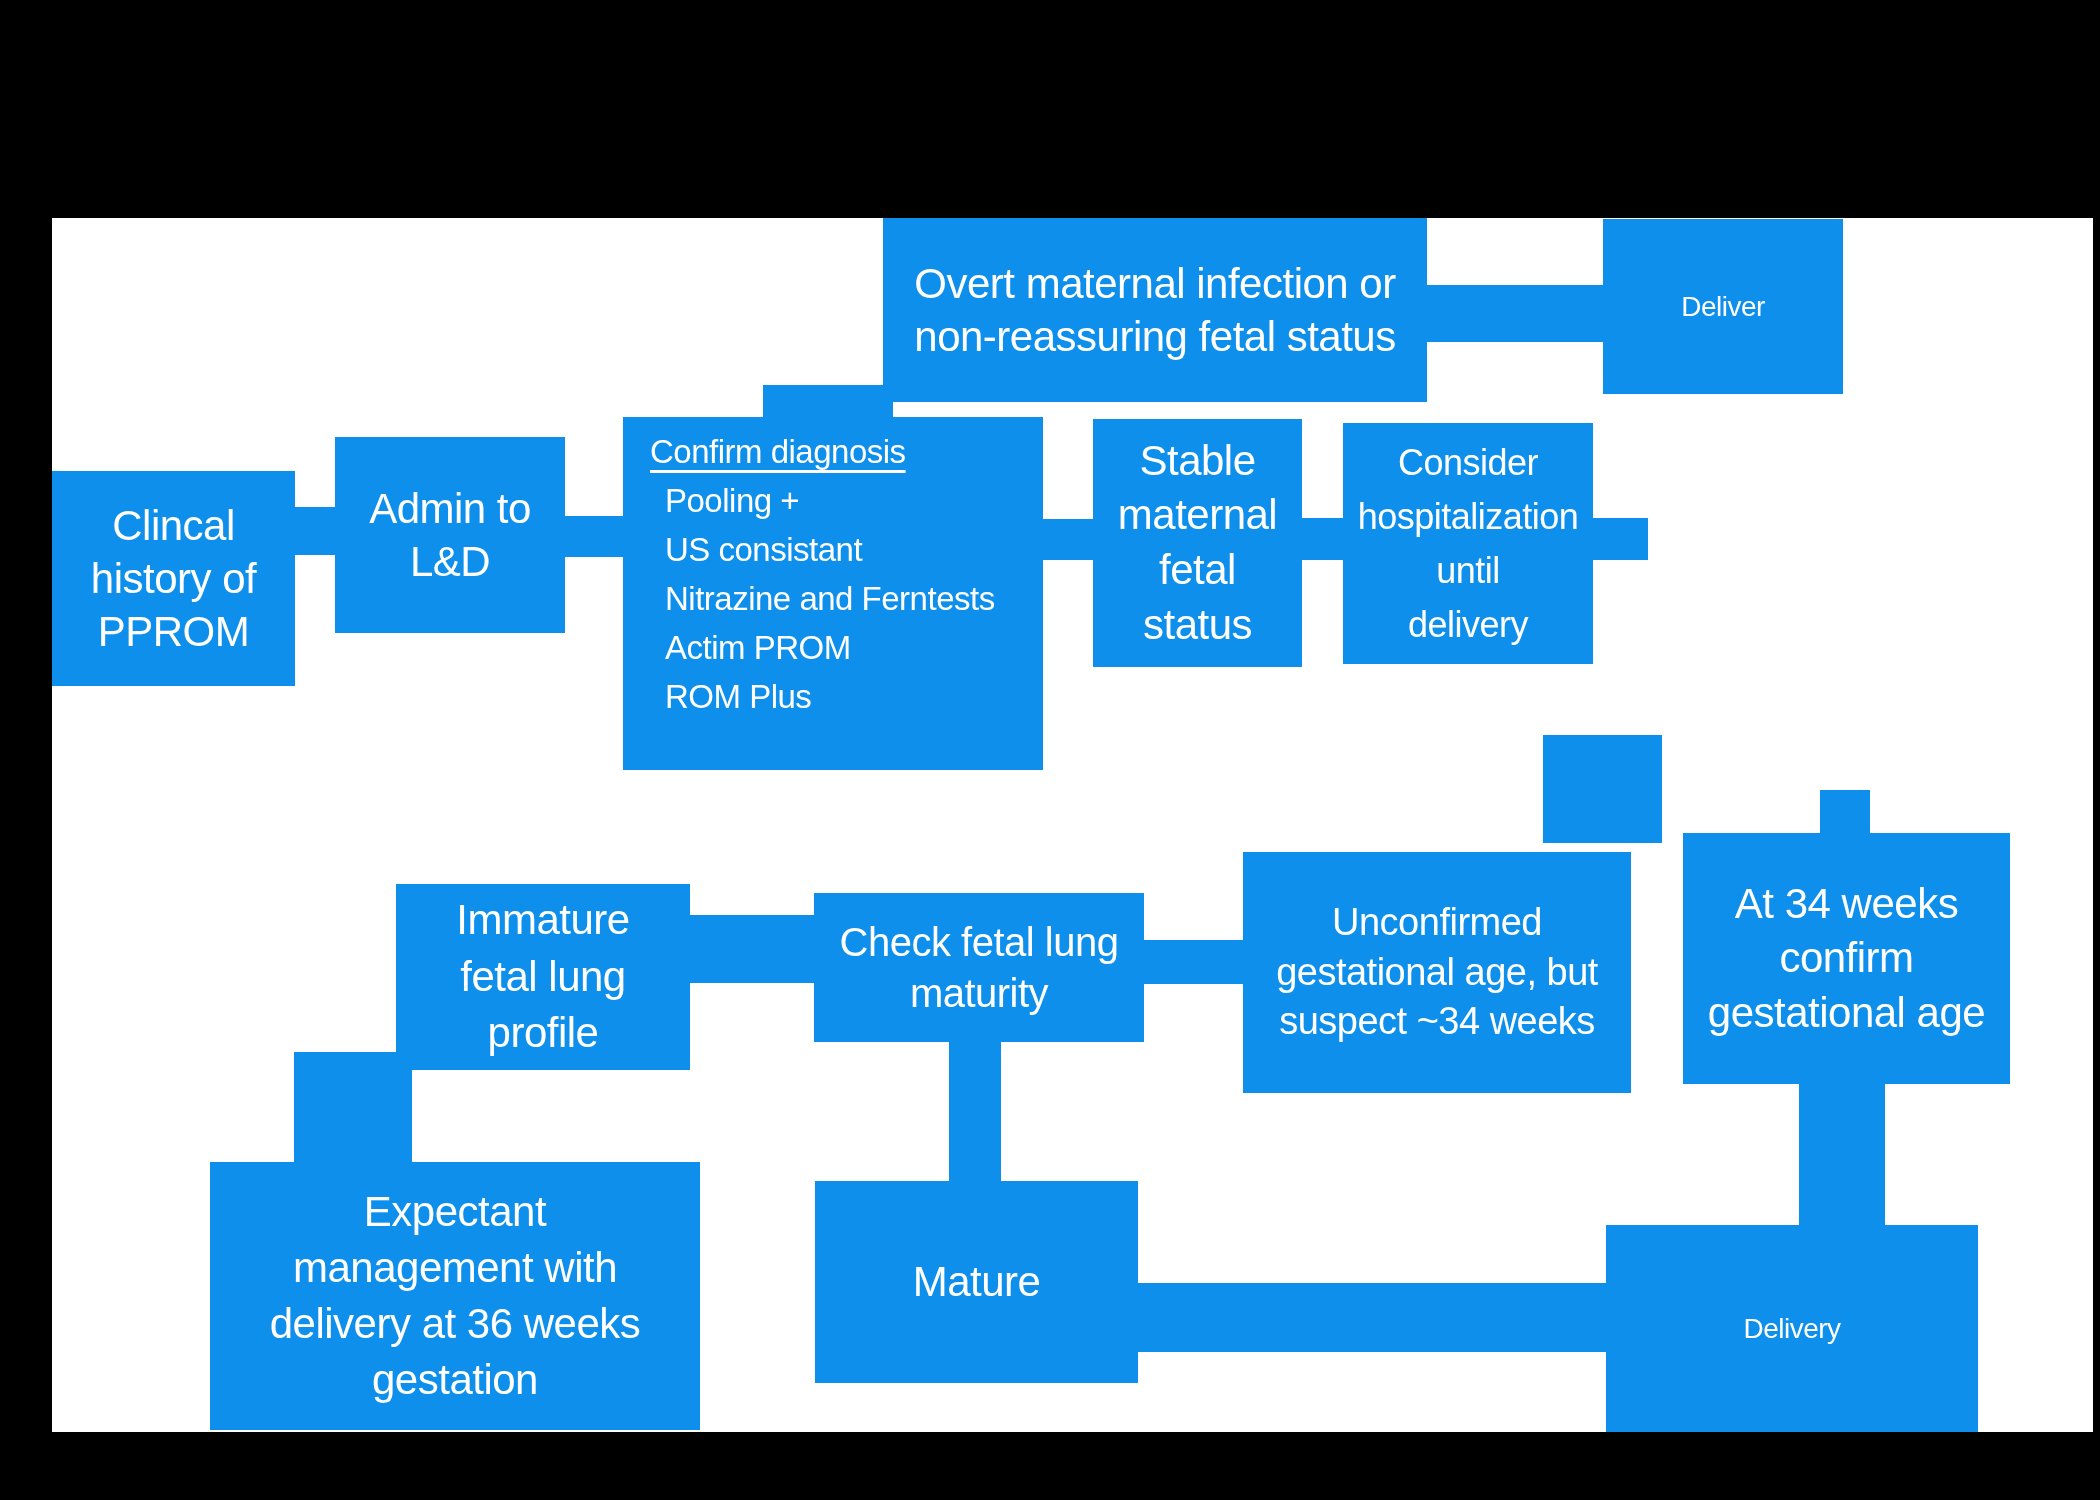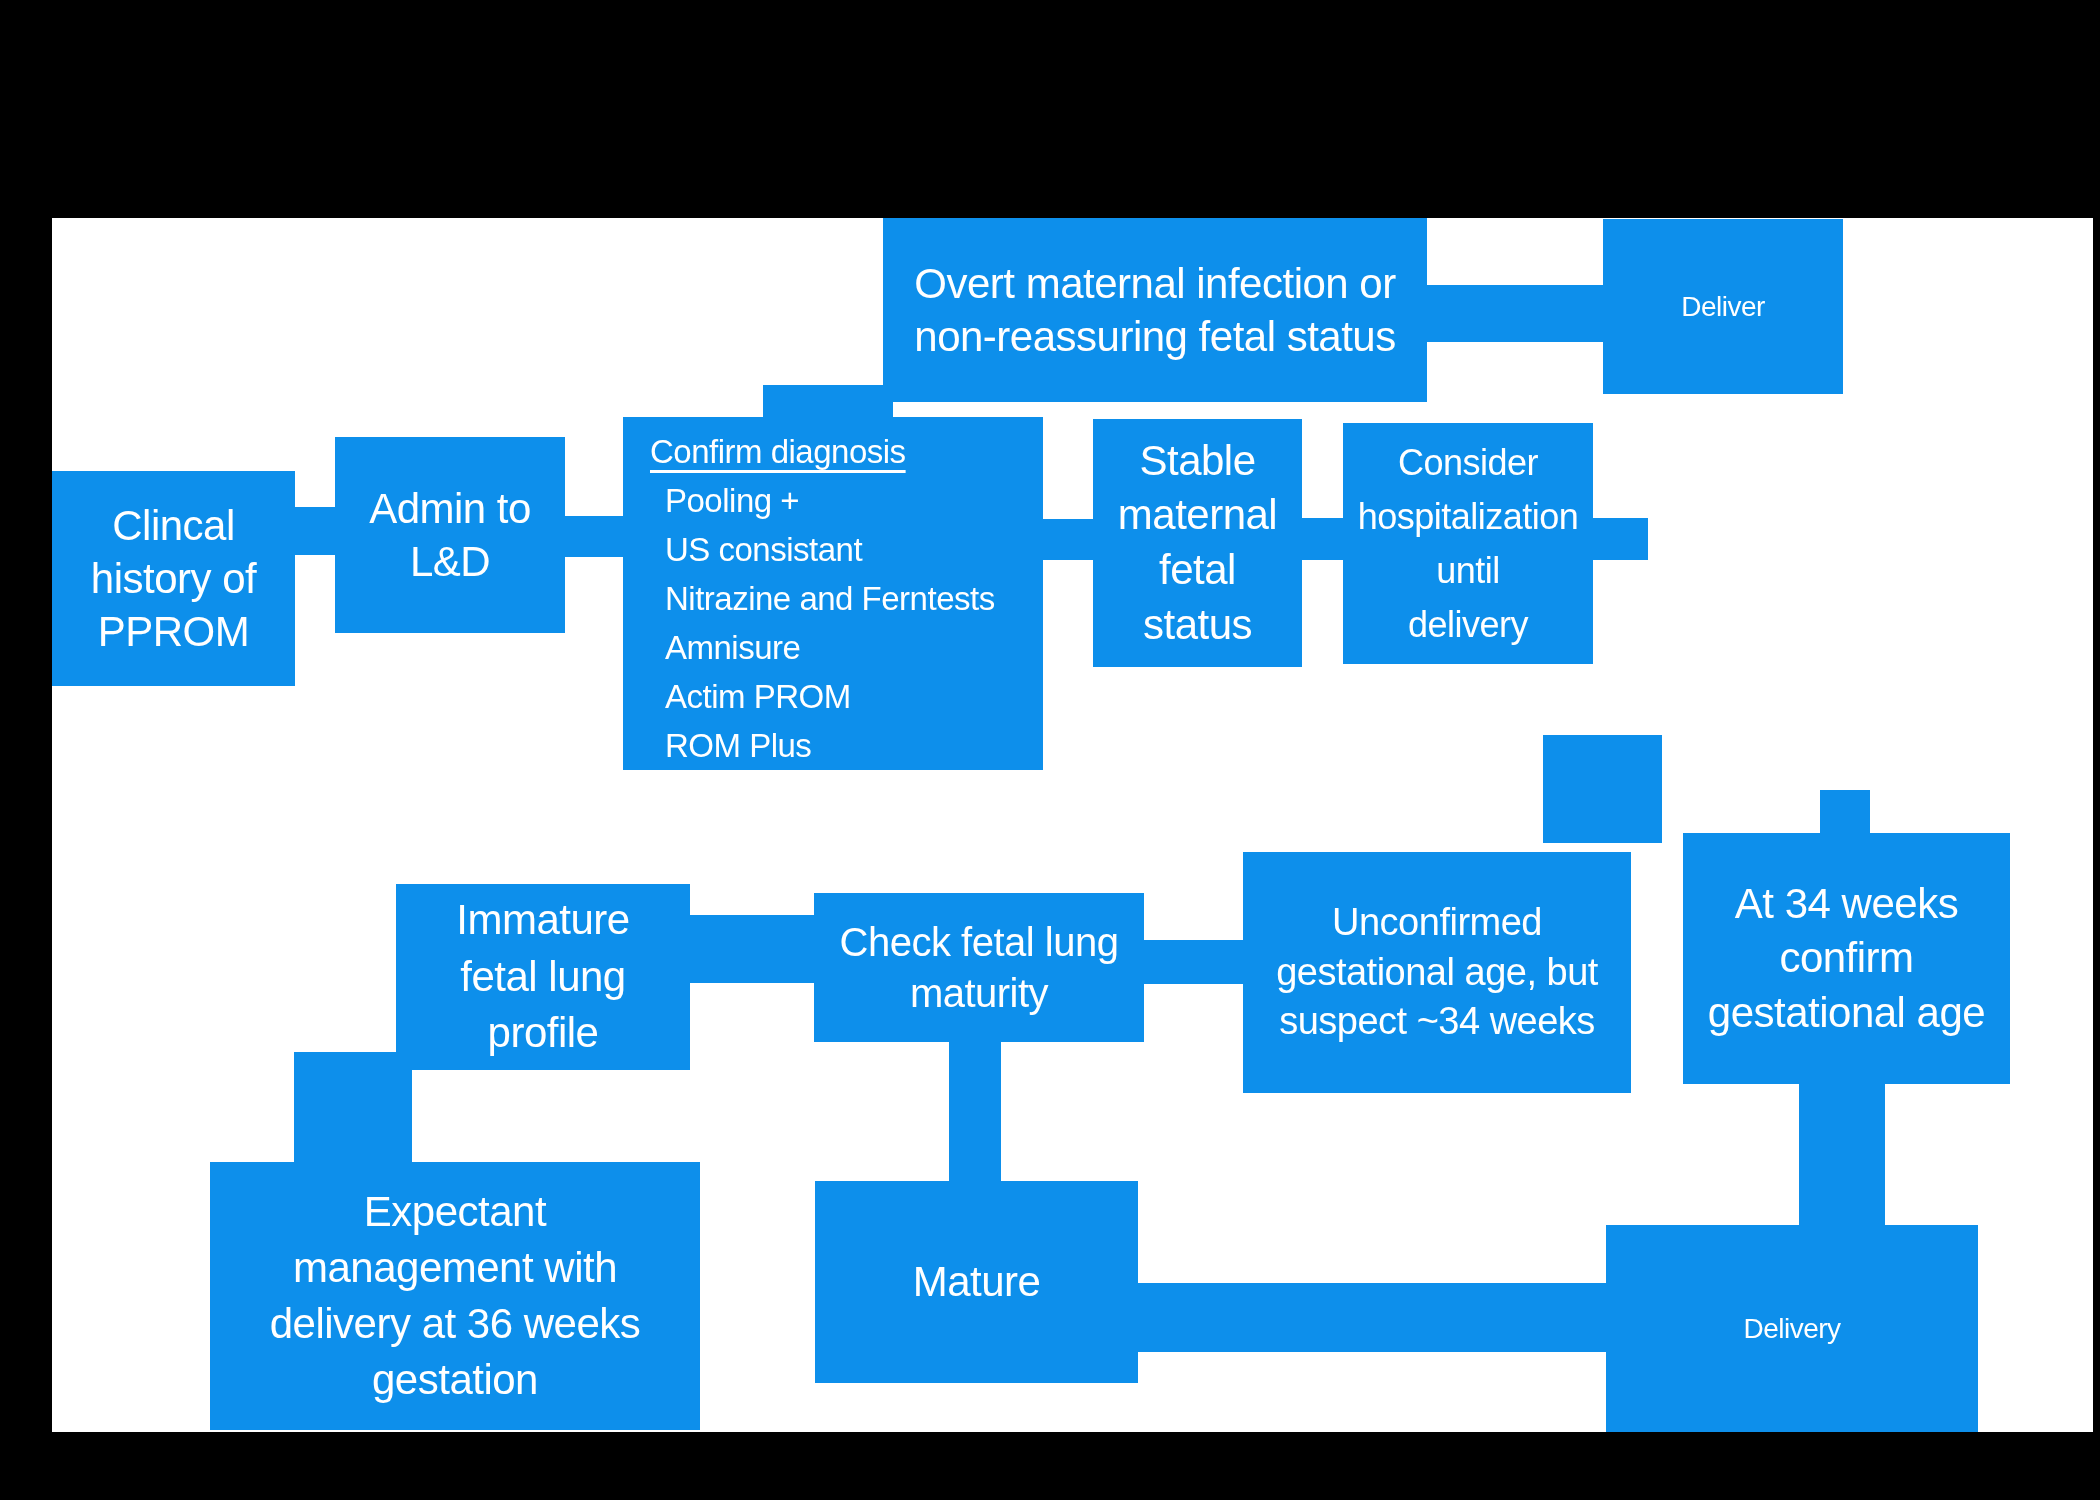--- a/index.html
+++ b/index.html
@@ -52,21 +52,20 @@
 PPROM</div>
 
   <div class="node fs42" style="left:335px;top:437px;width:230px;height:196px;">Admin to
 L&amp;D</div>
 
   <div class="node leftal" style="left:623px;top:417px;width:420px;height:353px;padding-top:10px;box-sizing:border-box;">
     <div class="confirm-head"><span class="confirm-title">Confirm diagnosis</span></div>
     <div class="confirm-line">Pooling +</div>
     <div class="confirm-line">US consistant</div>
     <div class="confirm-line">Nitrazine and Ferntests</div>
-    <div class="confirm-line">Amnisure</div>
     <div class="confirm-line">Actim PROM</div>
     <div class="confirm-line">ROM Plus</div>
   </div>
 
   <div class="node fs42" style="left:883px;top:218px;width:544px;height:184px;">Overt maternal infection or
 non-reassuring fetal status</div>
 
   <div class="node fs44" style="left:1603px;top:219px;width:240px;height:175px;">Deliver</div>
 
   <div class="node fs42" style="left:1093px;top:419px;width:209px;height:248px;line-height:1.3;">Stable

